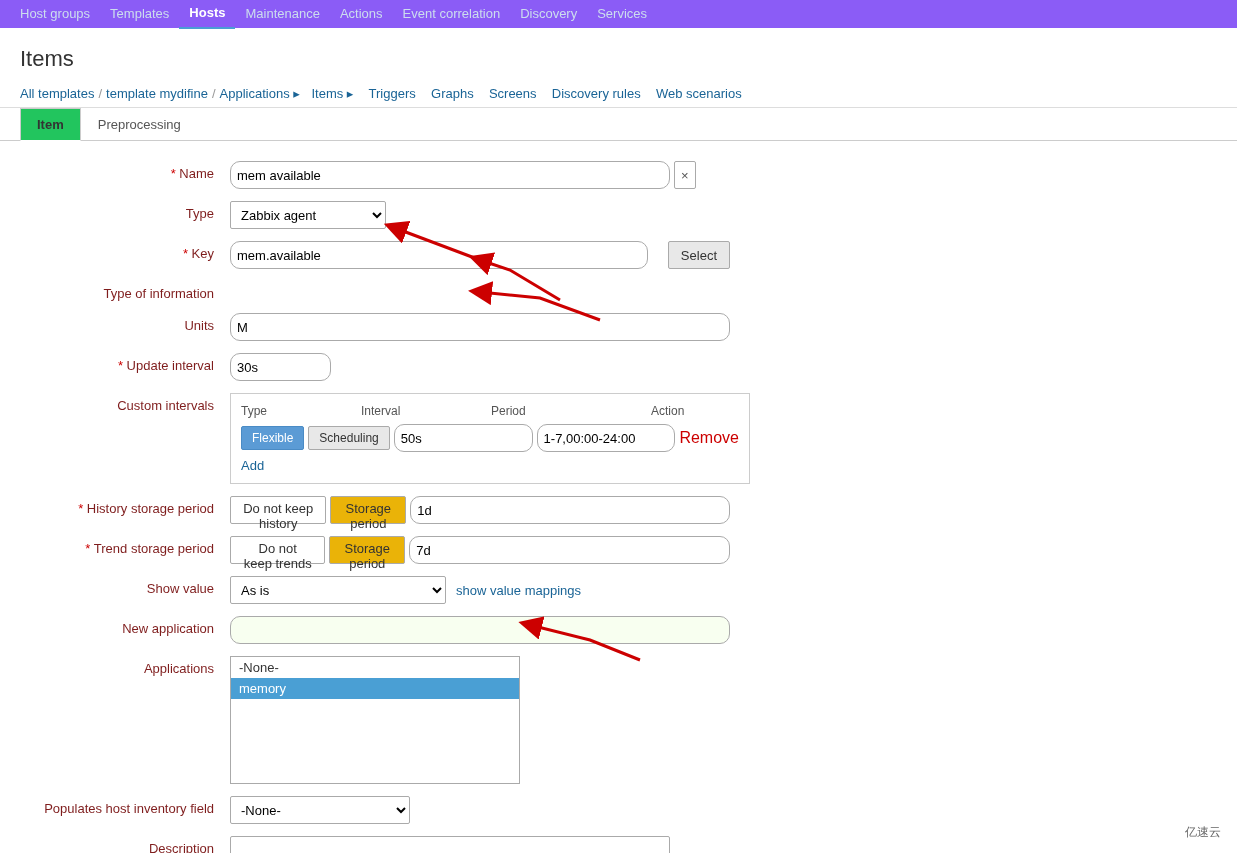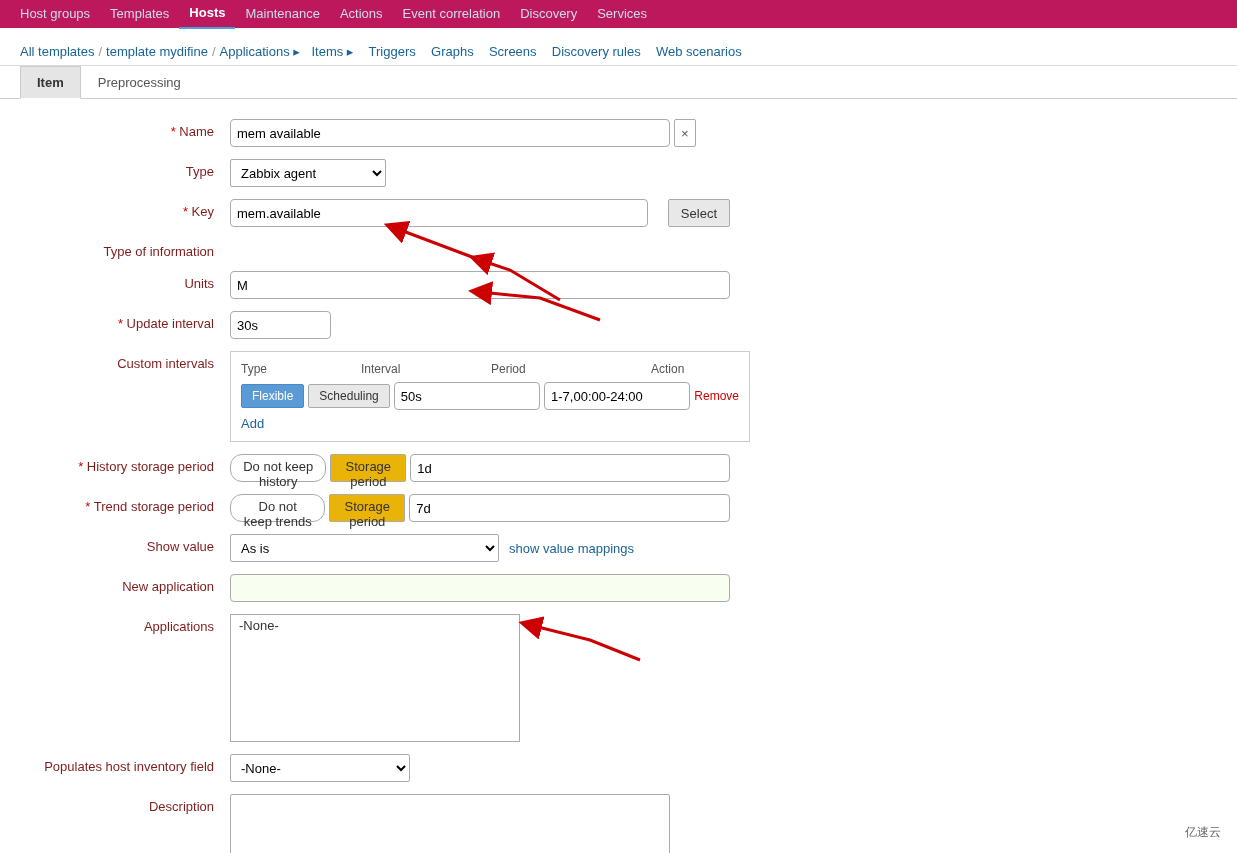--- a/index.html
+++ b/index.html
@@ -1,20 +1,20 @@
 <!DOCTYPE html>
 <html><head>
   <meta charset="utf-8">
   <style>
     * { box-sizing: border-box; margin: 0; padding: 0; }
     body { font-family: Arial, sans-serif; font-size: 13px; background: #f0f0f0; color: #333; }
 
     
     .top-nav {
-      background: #be185d;
+      background: #8b5cf6;
       display: flex;
       align-items: center;
       height: 28px;
       padding: 0 10px;
     }
     .top-nav a {
       color: #cde;
       text-decoration: none;
       padding: 0 10px;
       font-size: 13px;
@@ -68,21 +68,21 @@
     .tab {
       padding: 8px 16px;
       cursor: pointer;
       font-size: 13px;
       color: #555;
       border: 1px solid transparent;
       border-bottom: none;
       margin-bottom: -1px;
     }
     .tab.active {
-      background: #e5e5e5;
+      background: #22c55e;
       border-color: #ccc;
       color: #333;
       font-weight: bold;
       border-bottom: 1px solid #fff;
     }
 
     
     .form-area {
       padding: 20px 30px;
       background: #fff;
@@ -106,21 +106,21 @@
       color: #c00;
     }
     .form-control {
       flex: 1;
       max-width: 500px;
     }
     input[type="text"] {
       width: 100%;
       padding: 4px 6px;
       border: 1px solid #aaa;
-      border-radius: 4px;
+      border-radius: 10px;
       font-size: 13px;
       height: 28px;
     }
     select {
       padding: 3px 6px;
       border: 1px solid #aaa;
       border-radius: 2px;
       font-size: 13px;
       height: 28px;
       background: #fff;
@@ -179,35 +179,35 @@
       border-radius: 2px;
       color: #333;
       height: 28px;
     }
     .keep-btn {
       background: #fff;
       border: 1px solid #aaa;
       cursor: pointer;
       padding: 4px 12px;
       font-size: 13px;
-      border-radius: 12px;
+      border-radius: 2px;
       color: #333;
       height: 28px;
     }
     .storage-input {
       width: 60px;
     }
 
     
     .show-value-wrap {
       display: flex;
       align-items: center;
       gap: 10px;
     }
-    .show-value-wrap select { width: 269px; }
+    .show-value-wrap select { width: 216px; }
     .show-value-link { color: #1a6496; text-decoration: none; font-size: 13px; }
 
     
     .new-app-input {
       width: 440px;
       border: 1px solid #8bc34a;
       background: #f8fff0;
     }
 
     
@@ -280,21 +280,21 @@
       border-radius: 2px;
     }
     .ci-period-input {
       width: 110px;
       height: 24px;
       font-size: 12px;
       padding: 2px 4px;
       border: 1px solid #aaa;
       border-radius: 2px;
     }
-    .remove-link { color: #c00; text-decoration: none; font-size: 12px; cursor: pointer; }
+    .remove-link { color: #c00; text-decoration: none; font-size: 16px; cursor: pointer; }
     .add-link { color: #1a6496; text-decoration: none; font-size: 13px; cursor: pointer; }
 
     
     .pop-select { width: 180px; }
 
     
     textarea {
       width: 440px;
       height: 80px;
       border: 1px solid #aaa;
@@ -341,20 +341,21 @@
     <a>Templates</a>
     <a class="active">Hosts</a>
     <a>Maintenance</a>
     <a>Actions</a>
     <a>Event correlation</a>
     <a>Discovery</a>
     <a>Services</a>
   </nav>
 
   <div class="page-header">
+    <h1 class="page-title">Items</h1>
 
     <div class="breadcrumb">
       <a>All templates</a>
       <span>/</span>
       <a>template mydifine</a>
       <span>/</span>
       <a>Applications ▸</a>
       &nbsp;
       <a>Items ▸</a>
       &nbsp;&nbsp;
@@ -491,20 +492,21 @@
         <div class="form-control">
           <input type="text" class="new-app-input" value="" style="">
         </div>
       </div>
 
       <div class="form-row">
         <div class="form-label">Applications</div>
         <div class="form-control">
           <div class="app-list">
             <div class="app-list-item">-None-</div>
+            <div class="app-list-item selected">memory</div>
           </div>
         </div>
       </div>
 
       <div class="form-row">
         <div class="form-label">Populates host inventory field</div>
         <div class="form-control">
           <select class="pop-select">
             <option>-None-</option>
           </select>

